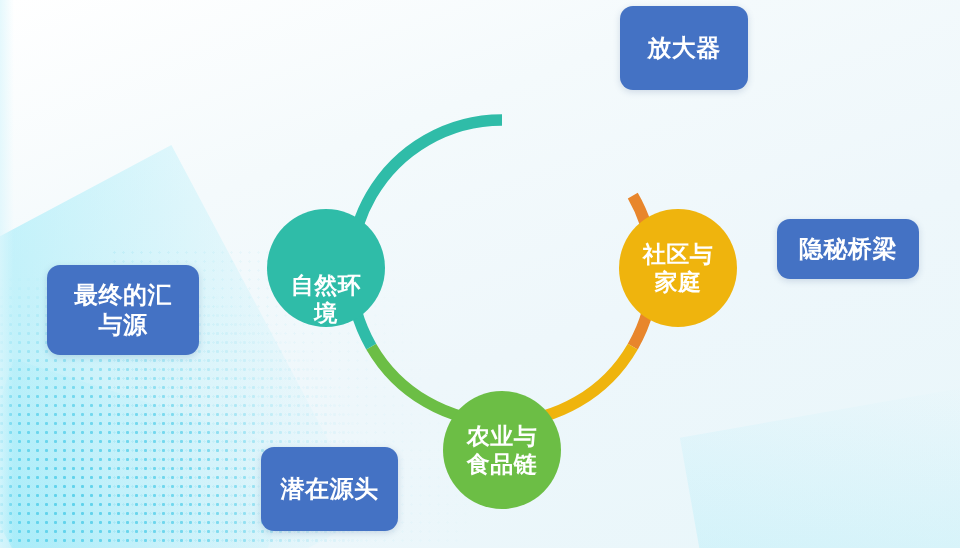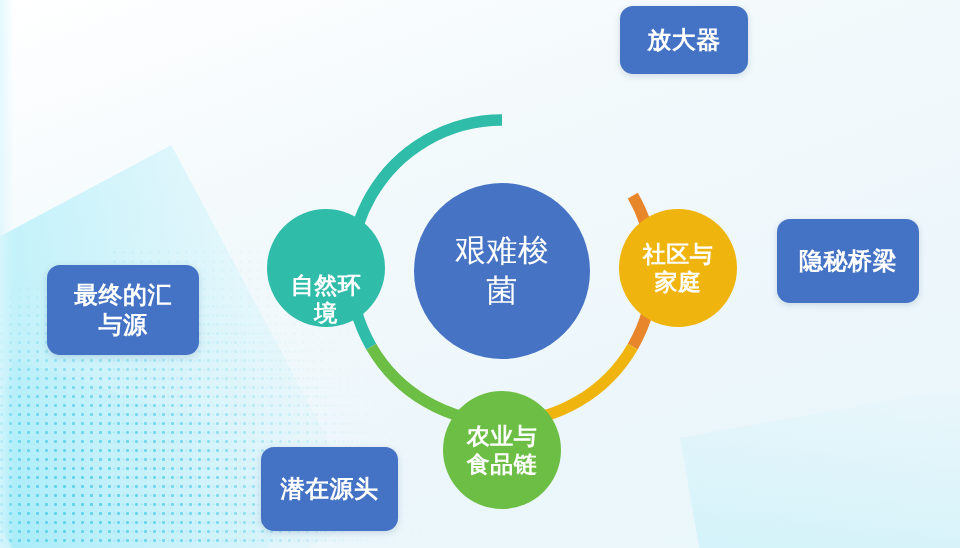--- a/index.html
+++ b/index.html
@@ -193,27 +193,27 @@
     line-height: 1.26;
     box-shadow: 0 2px 7px rgba(40, 70, 130, 0.18);
     box-sizing: border-box;
     white-space: pre-line;
   }
 
   #callout-amplifier {
     left: 620px;
     top: 6px;
     width: 128px;
-    height: 68px;
+    height: 84px;
   }
   #callout-bridge {
     left: 777px;
     top: 219px;
     width: 142px;
-    height: 84px;
+    height: 60px;
   }
   #callout-source {
     left: 261px;
     top: 447px;
     width: 137px;
     height: 84px;
   }
   #callout-sink {
     left: 47px;
     top: 219px;
@@ -240,23 +240,20 @@
 
     <path d="M 632.78 195.50 A 151 151 0 0 1 632.78 346.50" fill="none" stroke="#E8862C" stroke-width="11.5" stroke-linecap="butt"></path>
 
     <path d="M 632.78 346.50 A 151 151 0 0 1 502.00 422.00" fill="none" stroke="#EFB40D" stroke-width="11.5" stroke-linecap="butt"></path>
 
     <path d="M 502.00 422.00 A 151 151 0 0 1 371.22 346.50" fill="none" stroke="#6CBE45" stroke-width="11.5" stroke-linecap="butt"></path>
 
     <path d="M 371.22 346.50 A 151 151 0 0 1 502.00 120.00" fill="none" stroke="#2FBCA8" stroke-width="11.5" stroke-linecap="butt"></path>
   </svg>
 
-  <div class="node" id="node-center">
-    <span class="node-label">艰难梭菌</span>
-  </div>
 
 
   <div class="node" id="node-right">
     <span class="node-label">社区与
 家庭</span>
   </div>
 
   <div class="node" id="node-bottom">
     <span class="node-label">农业与
 食品链</span>

